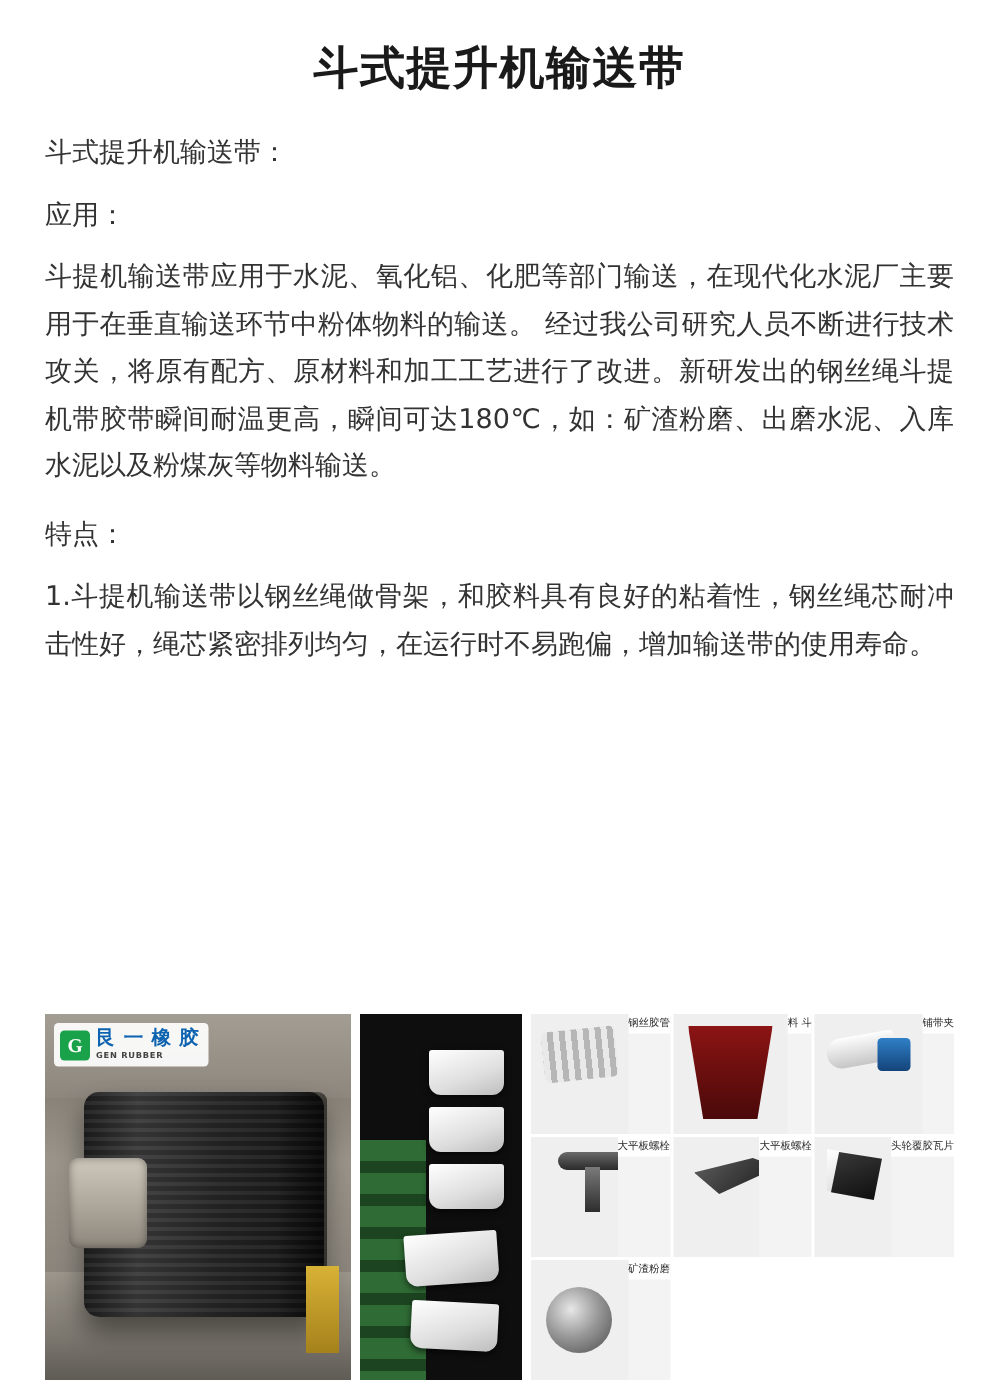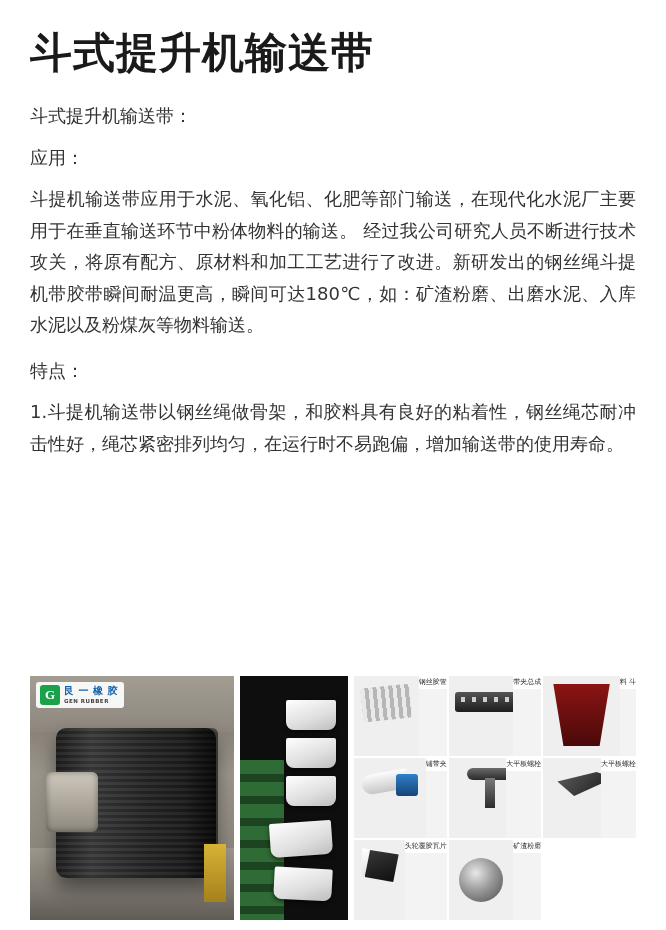--- a/index.html
+++ b/index.html
@@ -15,21 +15,22 @@
     overflow: hidden;
   }
   .page {
     width: 666px;
     height: 930px;
     position: relative;
     box-sizing: border-box;
     padding: 0 30px;
   }
   .title {
-    font-size: 42px;
+    text-align: center;
+    font-size: 30px;
     font-weight: bold;
     color: #1a1a1a;
     letter-spacing: 1px;
     margin: 28px 0 22px 0;
     line-height: 1.2;
   }
   .para {
     font-size: 18px;
     line-height: 1.75;
     color: #333333;
@@ -100,21 +101,21 @@
   .logo-mark {
     width: 20px; height: 20px; border-radius: 3px;
     background: #1aa24a; color: #fff;
     font-size: 13px; font-weight: bold;
     display: flex; align-items: center; justify-content: center;
     font-family: "Liberation Serif", serif;
   }
   .logo-text {
     font-size: 7px; color: #1b4a8a; line-height: 1.25; font-weight: bold;
   }
-  .logo-text .cn { font-size: 10px; color: #0e63b0; letter-spacing: .5px; }
+  .logo-text .cn { font-size: 13px; color: #0e63b0; letter-spacing: .5px; }
   .logo-text .en { font-size: 5.5px; color: #444; letter-spacing: .5px; }
 
   
   .photo-buckets {
     position: relative;
     width: 108px; height: 244px;
     background: #0e0e0e;
     overflow: hidden;
     flex: 0 0 auto;
   }
@@ -301,24 +302,20 @@
       <div class="bucket b4"></div>
       <div class="bucket b5"></div>
     </div>
 
     <div class="thumb-grid">
       <div class="thumb">
         <div class="art art-belt"></div>
         <div class="cap">钢丝胶管</div>
       </div>
       <div class="thumb">
-        <div class="art art-clamp"></div>
-        <div class="cap">带夹总成</div>
-      </div>
-      <div class="thumb">
         <div class="art art-hopper"></div>
         <div class="cap">料 斗</div>
       </div>
 
       <div class="thumb">
         <div class="art art-shovel"></div>
         <div class="cap">铺带夹</div>
       </div>
       <div class="thumb">
         <div class="art art-bolt1"></div>

